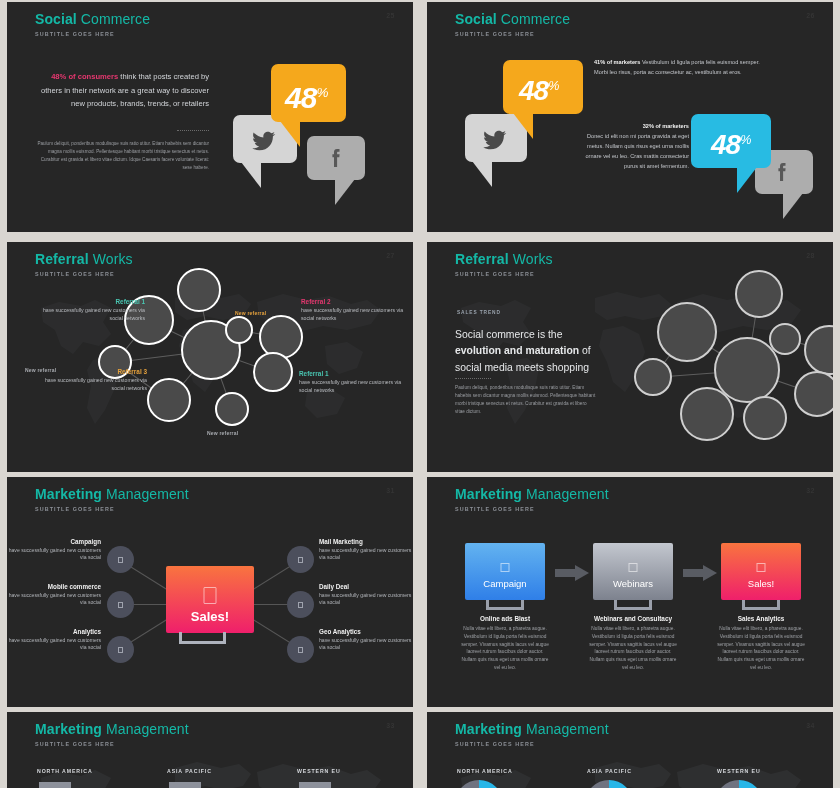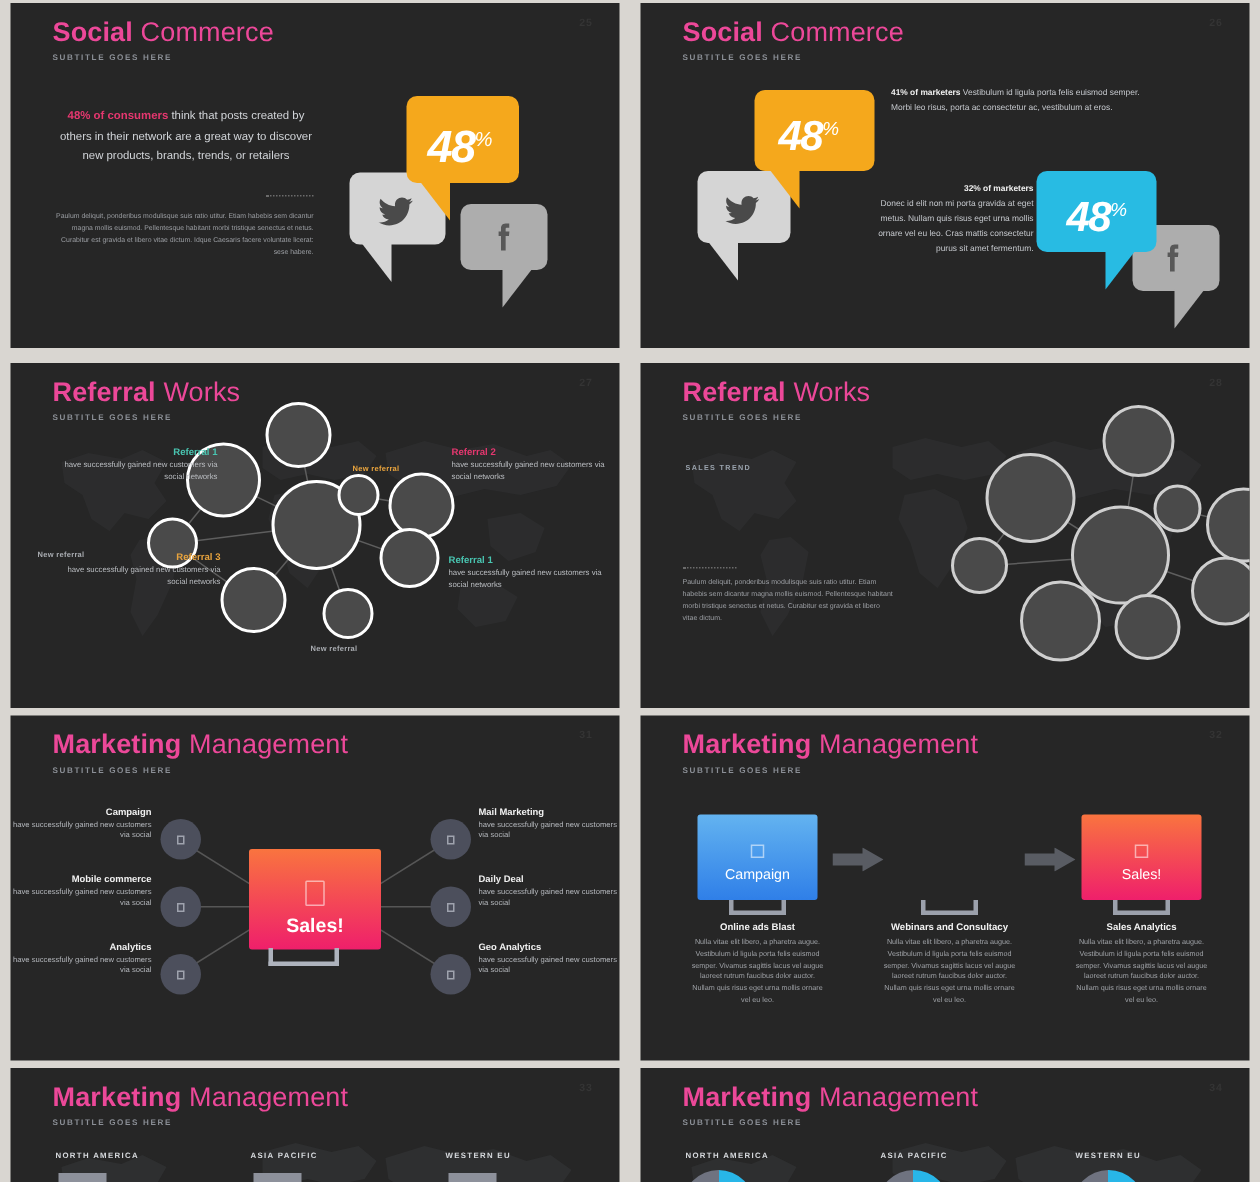--- a/index.html
+++ b/index.html
@@ -16,21 +16,21 @@
   }
   .slide {
     position: absolute;
     background: #262626;
     overflow: hidden;
   }
   .slide-inner { position: absolute; inset: 0; }
 
   
   .hdr { position: absolute; left: 28px; top: 9px; }
-  .hdr .title { font-size: 18px; color: #ec4899; letter-spacing: .1px; white-space: nowrap; }
+  .hdr .title { font-size: 14px; color: #14b8a6; letter-spacing: .1px; white-space: nowrap; }
   .hdr .title b { font-weight: bold; }
   .hdr .title span.reg { font-weight: normal; }
   .hdr .sub { margin-top: 4px; font-size: 5.4px; letter-spacing: 1.1px; color: #8b8f96; font-weight: bold; }
   .slideno {
     position: absolute; right: 18px; top: 10px;
     font-size: 7px; color: #343434; font-weight: bold; letter-spacing: .5px;
   }
 
   
   .mapbg { position: absolute; inset: 0; opacity: .16; }
@@ -88,21 +88,21 @@
 <body>
 
 <div id="deck">
     <div class="slide" style="left:7px;top:2px;width:406px;height:230px;">
       <div class="slide-inner">
         <div class="hdr">
           <div class="title"><b>Social</b> <span class="reg" style=" ">Commerce</span></div>
           <div class="sub">SUBTITLE GOES HERE</div>
         </div>
         <div class="slideno">25</div>
-        <div class="para" style="left:32px;top:68px;width:170px;text-align:center;font-size:7.6px;line-height:1.78;color:#d2d5d9;"><span class="accent-pink">48% of consumers</span><span> think that posts created by others in their network are a great way to discover new products, brands, trends, or retailers</span></div>
+        <div class="para" style="left:32px;top:68px;width:170px;text-align:right;font-size:7.6px;line-height:1.78;color:#d2d5d9;"><span class="accent-pink">48% of consumers</span><span> think that posts created by others in their network are a great way to discover new products, brands, trends, or retailers</span></div>
         <div class="dots" style="position:absolute;left:170px;top:128px;width:32px;"></div>
         <div class="para" style="left:28px;top:138px;width:174px;text-align:right;font-size:4.6px;line-height:1.72;color:#9b9ea3;">Paulum deliquit, ponderibus modulisque suis ratio utitur. Etiam habebis sem dicantur magna mollis euismod. Pellentesque habitant morbi tristique senectus et netus. Curabitur est gravida et libero vitae dictum. Idque Caesaris facere voluntate licerat: sese habere.</div>
         <div class="bubble" style="left:226px;top:113px;width:64px;height:48px;background:#d5d5d5;">
           <div class="tail" style="left:12%;top:47px;border-width:26px 0 0 20px;border-color:#d5d5d5 transparent transparent transparent;"></div>
         </div>
         <span class="tw-ico" style="left:245px;top:127px;"><svg width="24" height="24" viewBox="0 0 24 24" fill="#4a4a4a">
             <path d="M23 4.9c-.8.4-1.7.6-2.6.8 1-.6 1.7-1.5 2-2.6-.9.5-1.9.9-3 1.1-.9-.9-2.1-1.5-3.4-1.5-2.6 0-4.7 2.1-4.7 4.7 0 .4 0 .7.1 1.1C7.6 8.3 4.1 6.4 1.7 3.5c-.4.7-.6 1.5-.6 2.4 0 1.6.8 3.1 2.1 3.9-.8 0-1.5-.2-2.1-.6v.1c0 2.3 1.6 4.2 3.8 4.6-.4.1-.8.2-1.2.2-.3 0-.6 0-.9-.1.6 1.9 2.3 3.2 4.4 3.3-1.6 1.3-3.6 2-5.8 2-.4 0-.8 0-1.1-.1 2.1 1.3 4.6 2.1 7.2 2.1 8.7 0 13.4-7.2 13.4-13.4v-.6c.9-.7 1.7-1.5 2.3-2.4z"></path>
           </svg></span>
         <div class="bubble" style="left:300px;top:134px;width:58px;height:44px;background:#adadad;">
           <div class="tail" style="right:18%;top:43px;border-width:26px 20px 0 0;border-color:#adadad transparent transparent transparent;"></div>
@@ -246,20 +246,21 @@
             <div class="netnode plain" style="left:87px;top:116px;width:38px;height:38px;"></div>
             <div class="netnode plain" style="left:133px;top:145px;width:54px;height:54px;"></div>
             <div class="netnode plain" style="left:167px;top:95px;width:66px;height:66px;"></div>
             <div class="netnode plain" style="left:222px;top:81px;width:32px;height:32px;"></div>
             <div class="netnode plain" style="left:196px;top:154px;width:44px;height:44px;"></div>
             <div class="netnode plain" style="left:257px;top:83px;width:50px;height:50px;"></div>
             <div class="netnode plain" style="left:247px;top:129px;width:46px;height:46px;"></div>
           </div>
         </div>
         <div style="position:absolute;left:30px;top:68px;font-size:4.8px;font-weight:bold;letter-spacing:.9px;color:#9aa3ad;">SALES TREND</div>
+        <div style="position:absolute;left:28px;top:85px;width:150px;font-size:10.4px;line-height:1.58;color:#e6e8ea;"><span>Social commerce is the </span><span style="font-weight:bold;">evolution and maturation</span><span> of social media meets shopping</span></div>
         <div class="dots" style="position:absolute;left:28px;top:136px;width:36px;"></div>
         <div style="position:absolute;left:28px;top:142px;width:142px;font-size:4.7px;line-height:1.72;color:#9b9ea3;">Paulum deliquit, ponderibus modulisque suis ratio utitur. Etiam habebis sem dicantur magna mollis euismod. Pellentesque habitant morbi tristique senectus et netus. Curabitur est gravida et libero vitae dictum.</div>
       </div>
     </div>
     <div class="slide" style="left:7px;top:477px;width:406px;height:230px;">
       <div class="slide-inner">
         <div class="hdr">
           <div class="title"><b>Marketing</b> <span class="reg" style=" ">Management</span></div>
           <div class="sub">SUBTITLE GOES HERE</div>
         </div>
@@ -333,20 +334,25 @@
           <div style="position:absolute;left:0;right:0;top:35px;text-align:center;color:#fff;font-size:9.5px;">Campaign</div>
         </div>
         <div style="position:absolute;left:59px;top:123px;width:38px;height:10px;border:3px solid #9ba0ab;border-top:none;"></div>
         <div class="cap6" style="left:34px;top:138px;width:88px;">
           <div class="h">Online ads Blast</div>
           <div class="b">Nulla vitae elit libero, a pharetra augue. Vestibulum id ligula porta felis euismod semper. Vivamus sagittis lacus vel augue laoreet rutrum faucibus dolor auctor. Nullam quis risus eget urna mollis ornare vel eu leo.</div>
         </div>
         <div class="arrow6" style="left:128px;top:88px;"><svg width="34" height="16" viewBox="0 0 34 16">
             <path d="M0 4 h20 V0 l14 8 -14 8 v-4 H0 z" fill="#595c63"></path>
           </svg></div>
+        <div class="monitor" style="left:166px;top:66px;width:80px;height:57px;">
+          <div class="screen" style="background:linear-gradient(180deg,#c3c7cf 0%,#7d828e 100%);"></div>
+          <div style="position:absolute;left:50%;top:20px;transform:translateX(-50%);width:9px;height:9px;border:1.2px solid rgba(255,255,255,.55);"></div>
+          <div style="position:absolute;left:0;right:0;top:35px;text-align:center;color:#fff;font-size:9.5px;">Webinars</div>
+        </div>
         <div style="position:absolute;left:187px;top:123px;width:38px;height:10px;border:3px solid #9ba0ab;border-top:none;"></div>
         <div class="cap6" style="left:162px;top:138px;width:88px;">
           <div class="h">Webinars and Consultacy</div>
           <div class="b">Nulla vitae elit libero, a pharetra augue. Vestibulum id ligula porta felis euismod semper. Vivamus sagittis lacus vel augue laoreet rutrum faucibus dolor auctor. Nullam quis risus eget urna mollis ornare vel eu leo.</div>
         </div>
         <div class="arrow6" style="left:256px;top:88px;"><svg width="34" height="16" viewBox="0 0 34 16">
             <path d="M0 4 h20 V0 l14 8 -14 8 v-4 H0 z" fill="#595c63"></path>
           </svg></div>
         <div class="monitor" style="left:294px;top:66px;width:80px;height:57px;">
           <div class="screen" style="background:linear-gradient(180deg,#f9743f 0%,#ef1f6b 100%);"></div>

